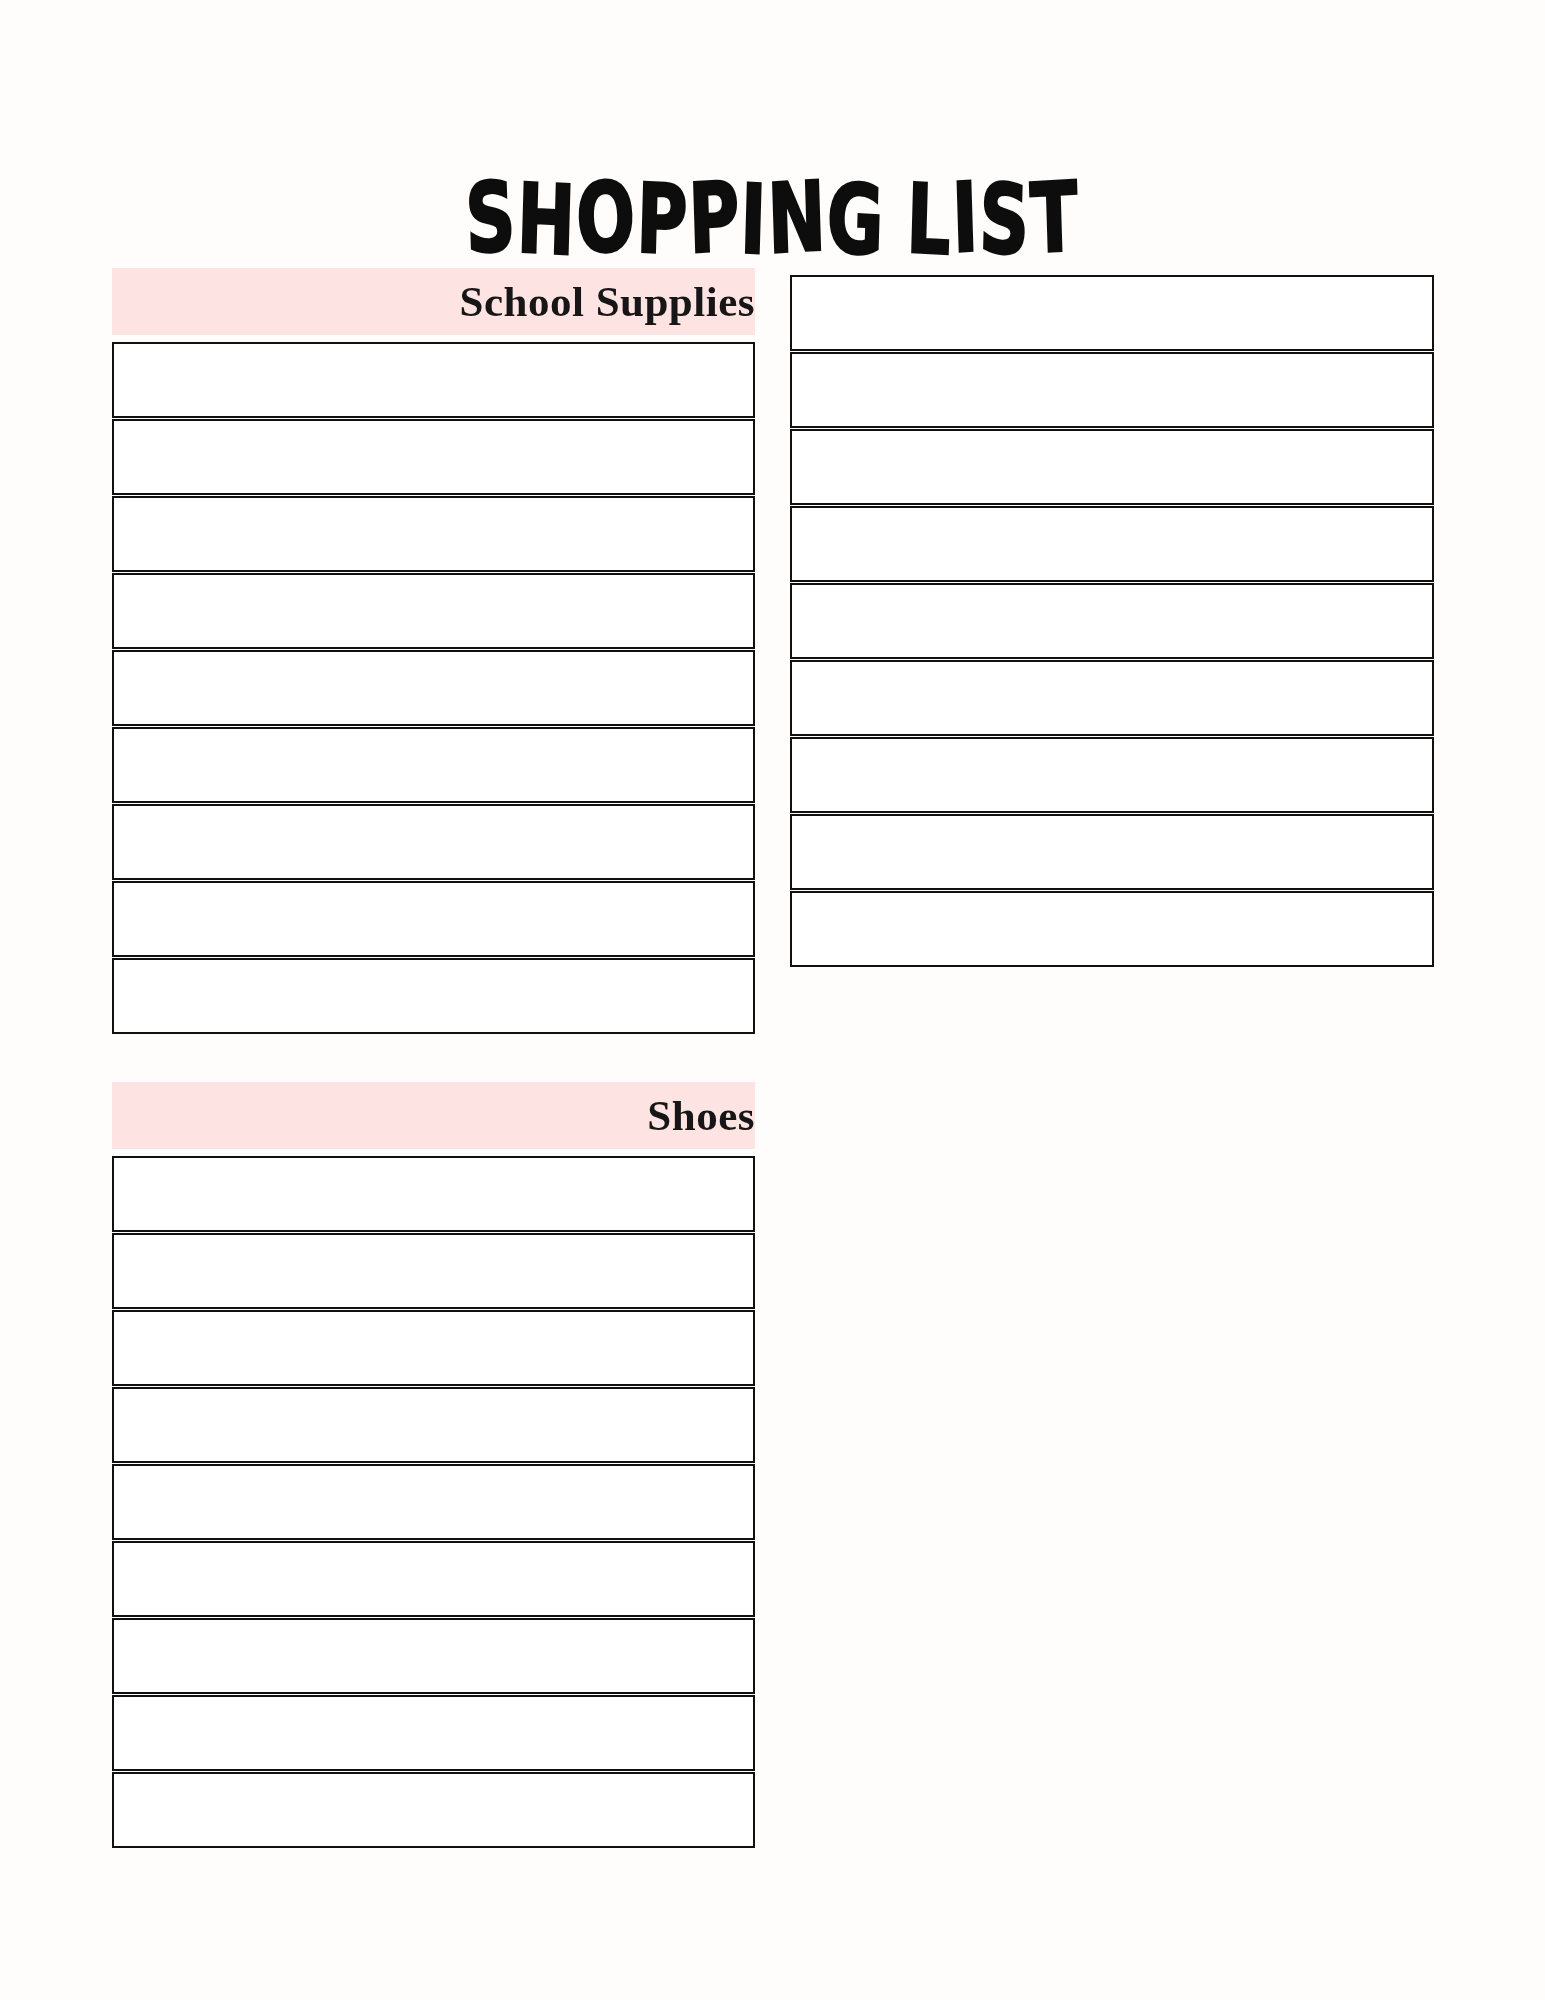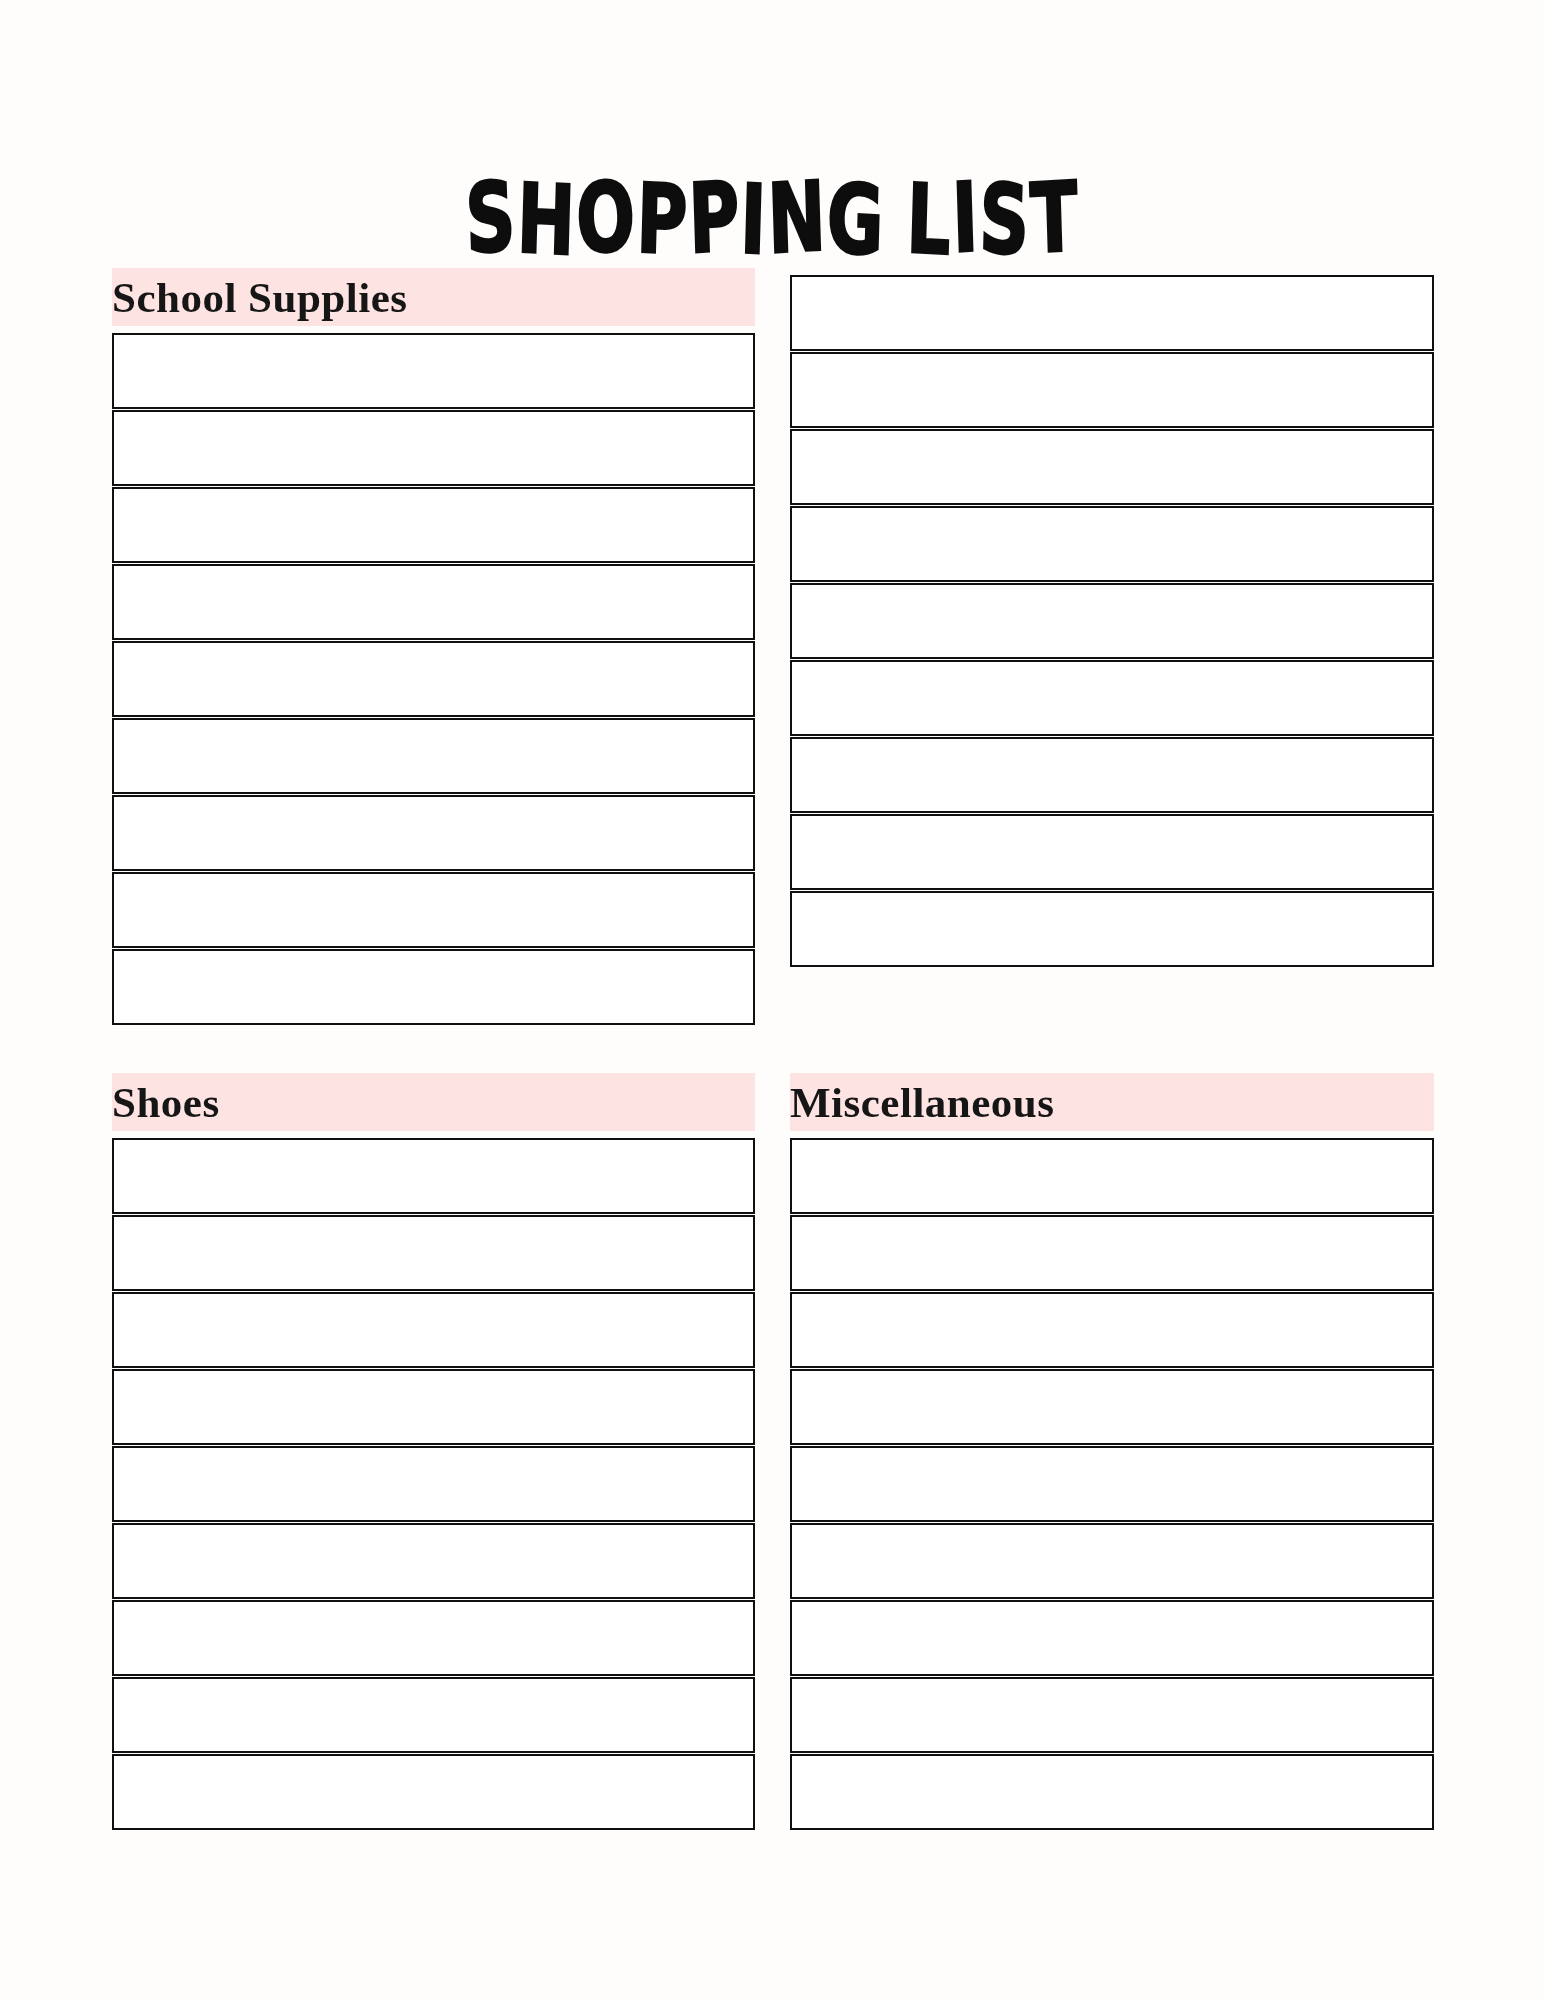--- a/index.html
+++ b/index.html
@@ -36,25 +36,25 @@
   .grid {
     position: absolute;
     left: 112px;
     top: 268px;
     display: grid;
     grid-template-columns: 643px 644px;
     column-gap: 35px;
     row-gap: 48px;
   }
   .section-header {
-    height: 58px;
+    height: 67px;
     background: #fde4e2;
     display: flex;
     align-items: center;
-    justify-content: flex-start;
+    justify-content: flex-end;
     font-family: "Liberation Serif", serif;
     font-weight: bold;
     font-size: 43px;
     letter-spacing: 0.5px;
     color: #161616;
   }
   .rows {
     margin-top: 7px;
     display: flex;
     flex-direction: column;
@@ -114,30 +114,14 @@
         <div class="row" style="background: rgb(255, 255, 255); border-color: rgb(16, 16, 16);"></div>
         <div class="row" style="background: rgb(255, 255, 255); border-color: rgb(16, 16, 16);"></div>
         <div class="row" style="background: rgb(255, 255, 255); border-color: rgb(16, 16, 16);"></div>
         <div class="row" style="background: rgb(255, 255, 255); border-color: rgb(16, 16, 16);"></div>
         <div class="row" style="background: rgb(255, 255, 255); border-color: rgb(16, 16, 16);"></div>
         <div class="row" style="background: rgb(255, 255, 255); border-color: rgb(16, 16, 16);"></div>
         <div class="row" style="background: rgb(255, 255, 255); border-color: rgb(16, 16, 16);"></div>
       </div>
   </section>
 
-  <section class="section">
-    <div class="section-header">
-      <span>Miscellaneous</span>
-    </div>
-    <div class="rows">
-        <div class="row" style="background: rgb(255, 255, 255); border-color: rgb(16, 16, 16);"></div>
-        <div class="row" style="background: rgb(255, 255, 255); border-color: rgb(16, 16, 16);"></div>
-        <div class="row" style="background: rgb(255, 255, 255); border-color: rgb(16, 16, 16);"></div>
-        <div class="row" style="background: rgb(255, 255, 255); border-color: rgb(16, 16, 16);"></div>
-        <div class="row" style="background: rgb(255, 255, 255); border-color: rgb(16, 16, 16);"></div>
-        <div class="row" style="background: rgb(255, 255, 255); border-color: rgb(16, 16, 16);"></div>
-        <div class="row" style="background: rgb(255, 255, 255); border-color: rgb(16, 16, 16);"></div>
-        <div class="row" style="background: rgb(255, 255, 255); border-color: rgb(16, 16, 16);"></div>
-        <div class="row" style="background: rgb(255, 255, 255); border-color: rgb(16, 16, 16);"></div>
-      </div>
-  </section>
 
 </div>
 
 </body></html>

